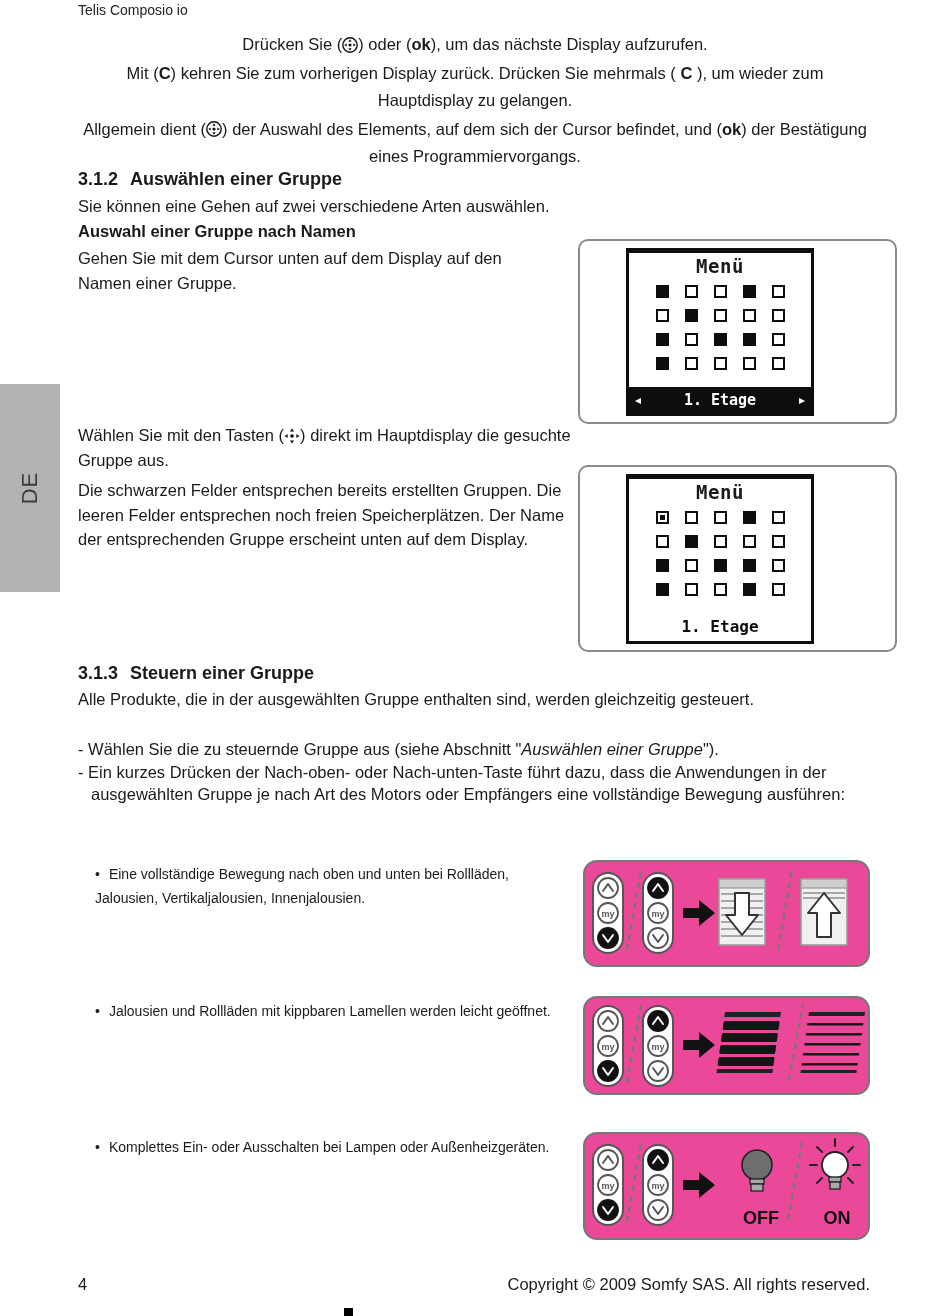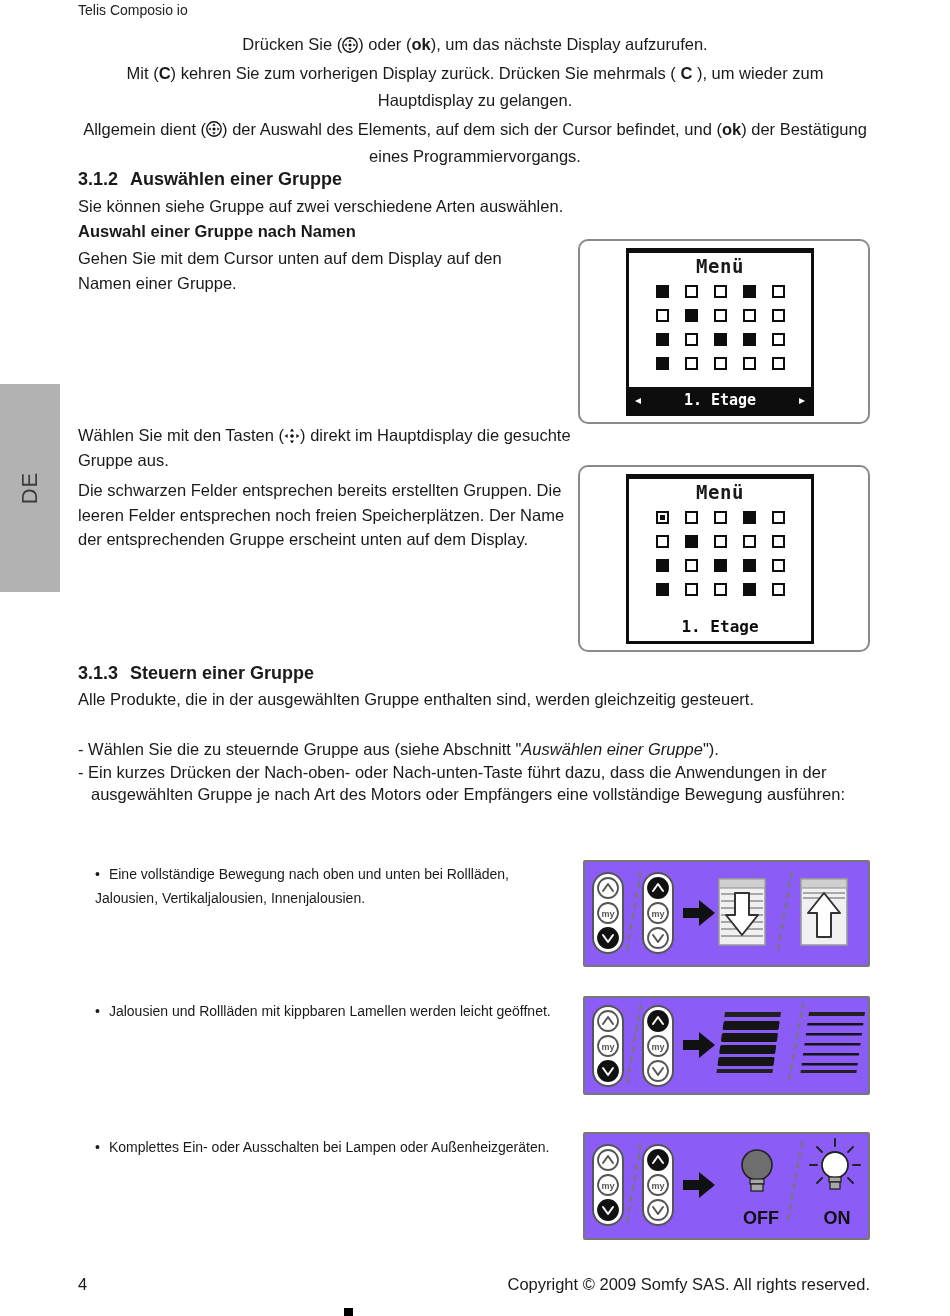--- a/index.html
+++ b/index.html
@@ -38,21 +38,21 @@
   .updown-block .subhead { display:block; margin-bottom:3px; }
   .updown-block p.hang { padding-left:13px; text-indent:-13px; margin-bottom:1px; }
 
   .bullet { font-size:14px; line-height:24px; }
   .bmark { margin-right:9px; }
   .bullet1 { left:95px; top:862px; width:480px; }
   .bullet2 { left:95px; top:999px; width:484px; }
   .bullet3 { left:95px; top:1135px; width:462px; }
 
   
-  .display-box { width:292px; border:2px solid #8a8a8a; border-radius:10px; background:#fff; }
+  .display-box { width:319px; border:2px solid #8a8a8a; border-radius:10px; background:#fff; }
   .display1 { left:578px; top:239px; height:185px; }
   .display2 { left:578px; top:465px; height:187px; }
   .screen { position:absolute; left:46px; top:7px; width:188px; border:3px solid #0d0d0d; border-top-width:5px; background:#fff; }
   .display1 .screen { height:168px; }
   .display2 .screen { height:170px; }
   .screen-title { text-align:center; font-family:"DejaVu Sans Mono", monospace; font-weight:bold; font-size:19px; margin-top:2px; letter-spacing:0.5px; }
   .lcd-grid { display:grid; grid-template-columns:repeat(5,13px); gap:11px 16px; justify-content:center; margin-top:8px; }
   .cell { width:13px; height:13px; }
   .cell.filled { background:#0d0d0d; }
   .cell.empty { border:2px solid #0d0d0d; background:#fff; }
@@ -60,21 +60,21 @@
   .screen-bar { position:absolute; bottom:0; left:0; right:0; height:26px; background:#0d0d0d; color:#fff; display:flex; align-items:center; padding:0 6px; font-family:"DejaVu Sans Mono", monospace; font-weight:bold; font-size:15px; }
   .screen-bar .mid { flex:1; text-align:center; }
   .screen-bar .tri { font-family:"DejaVu Sans", sans-serif; font-size:12px; }
   .screen-caption { position:absolute; bottom:5px; left:0; right:0; text-align:center; font-family:"DejaVu Sans Mono", monospace; font-weight:bold; font-size:16px; color:#0d0d0d; }
 
   
   .de-tab { left:0; top:384px; width:60px; height:208px; background:#b2b2b2; display:flex; align-items:center; justify-content:center; }
   .de-label { transform:rotate(-90deg); font-size:22px; color:#3c3c3c; letter-spacing:1px; }
 
   
-  .illus { border:2px solid #777; border-radius:2px; background:#8b5cf6; overflow:hidden; }
+  .illus { border:2px solid #777; border-radius:14px; background:#ec4899; overflow:hidden; }
   .illus1 { left:583px; top:860px; width:287px; height:107px; }
   .illus2 { left:583px; top:996px; width:287px; height:99px; }
   .illus3 { left:583px; top:1132px; width:287px; height:108px; }
   .illus svg { display:block; }
 
   .pill { fill:#fff; stroke:#555; stroke-width:2; }
   .btn { fill:#fff; stroke:#555; stroke-width:1.8; }
   .btn.pressed { fill:#111; stroke:#111; }
   .chev { fill:none; stroke:#555; stroke-width:2; stroke-linecap:round; stroke-linejoin:round; }
   .chev.on-pressed { stroke:#fff; }
@@ -131,21 +131,21 @@
           <path d="M2.2,8 L4.7,6.4 L4.7,9.6 Z" fill="#111"></path>
           <path d="M13.8,8 L11.3,6.4 L11.3,9.6 Z" fill="#111"></path>
         </svg><span>) der Auswahl des Elements, auf dem sich der Cursor befindet, und (</span><span class="b">ok</span><span>) der Bestätigung eines Programmiervorgangs.</span>
     </p>
   </div>
 
   <div class="abs sec-head h312">
     <span class="h-num">3.1.2</span><span>Auswählen einer Gruppe</span>
   </div>
 
-  <div class="abs line-312-intro">Sie können siehe Gruppe auf zwei verschiedene Arten auswählen.</div>
+  <div class="abs line-312-intro">Sie können eine Gehen auf zwei verschiedene Arten auswählen.</div>
 
   <div class="abs subhead byname-title">Auswahl einer Gruppe nach Namen</div>
 
   <div class="abs col-text byname-col">
     <p>Gehen Sie mit dem Cursor unten auf dem Display auf den Namen einer Gruppe.</p>
   </div>
 
   <div class="abs display-box display1">
     <div class="screen">
       <div class="screen-title">Menü</div>

